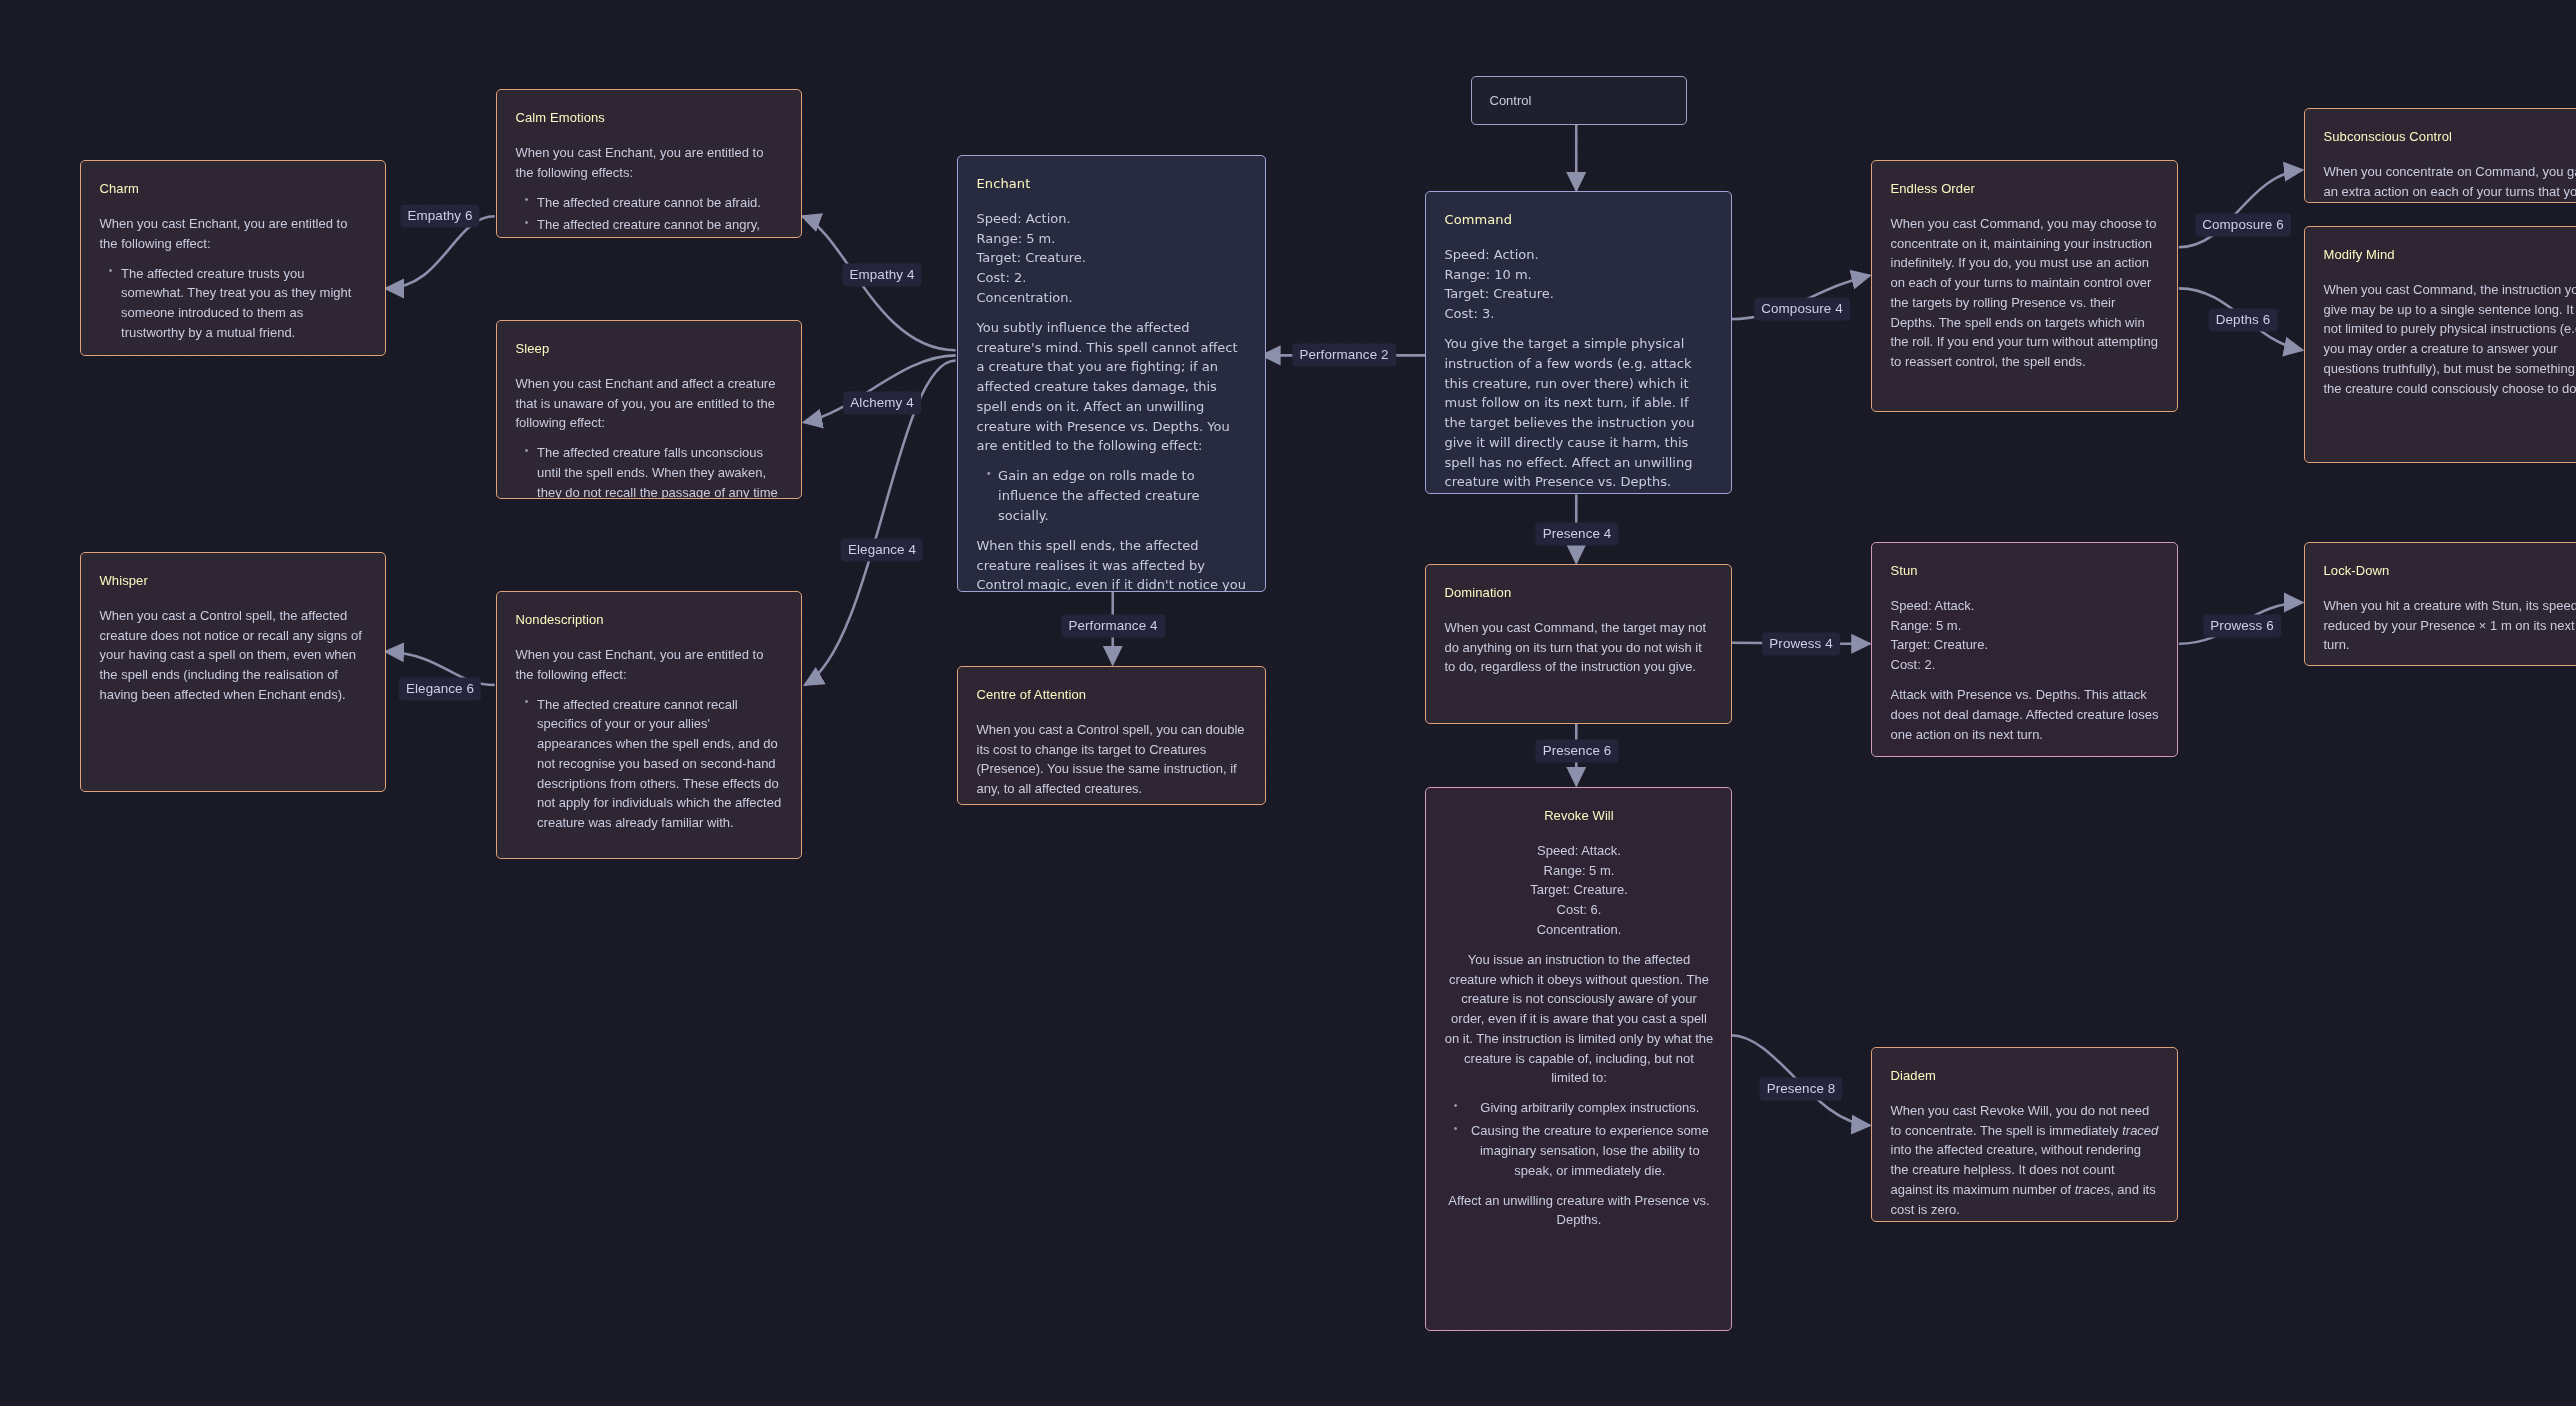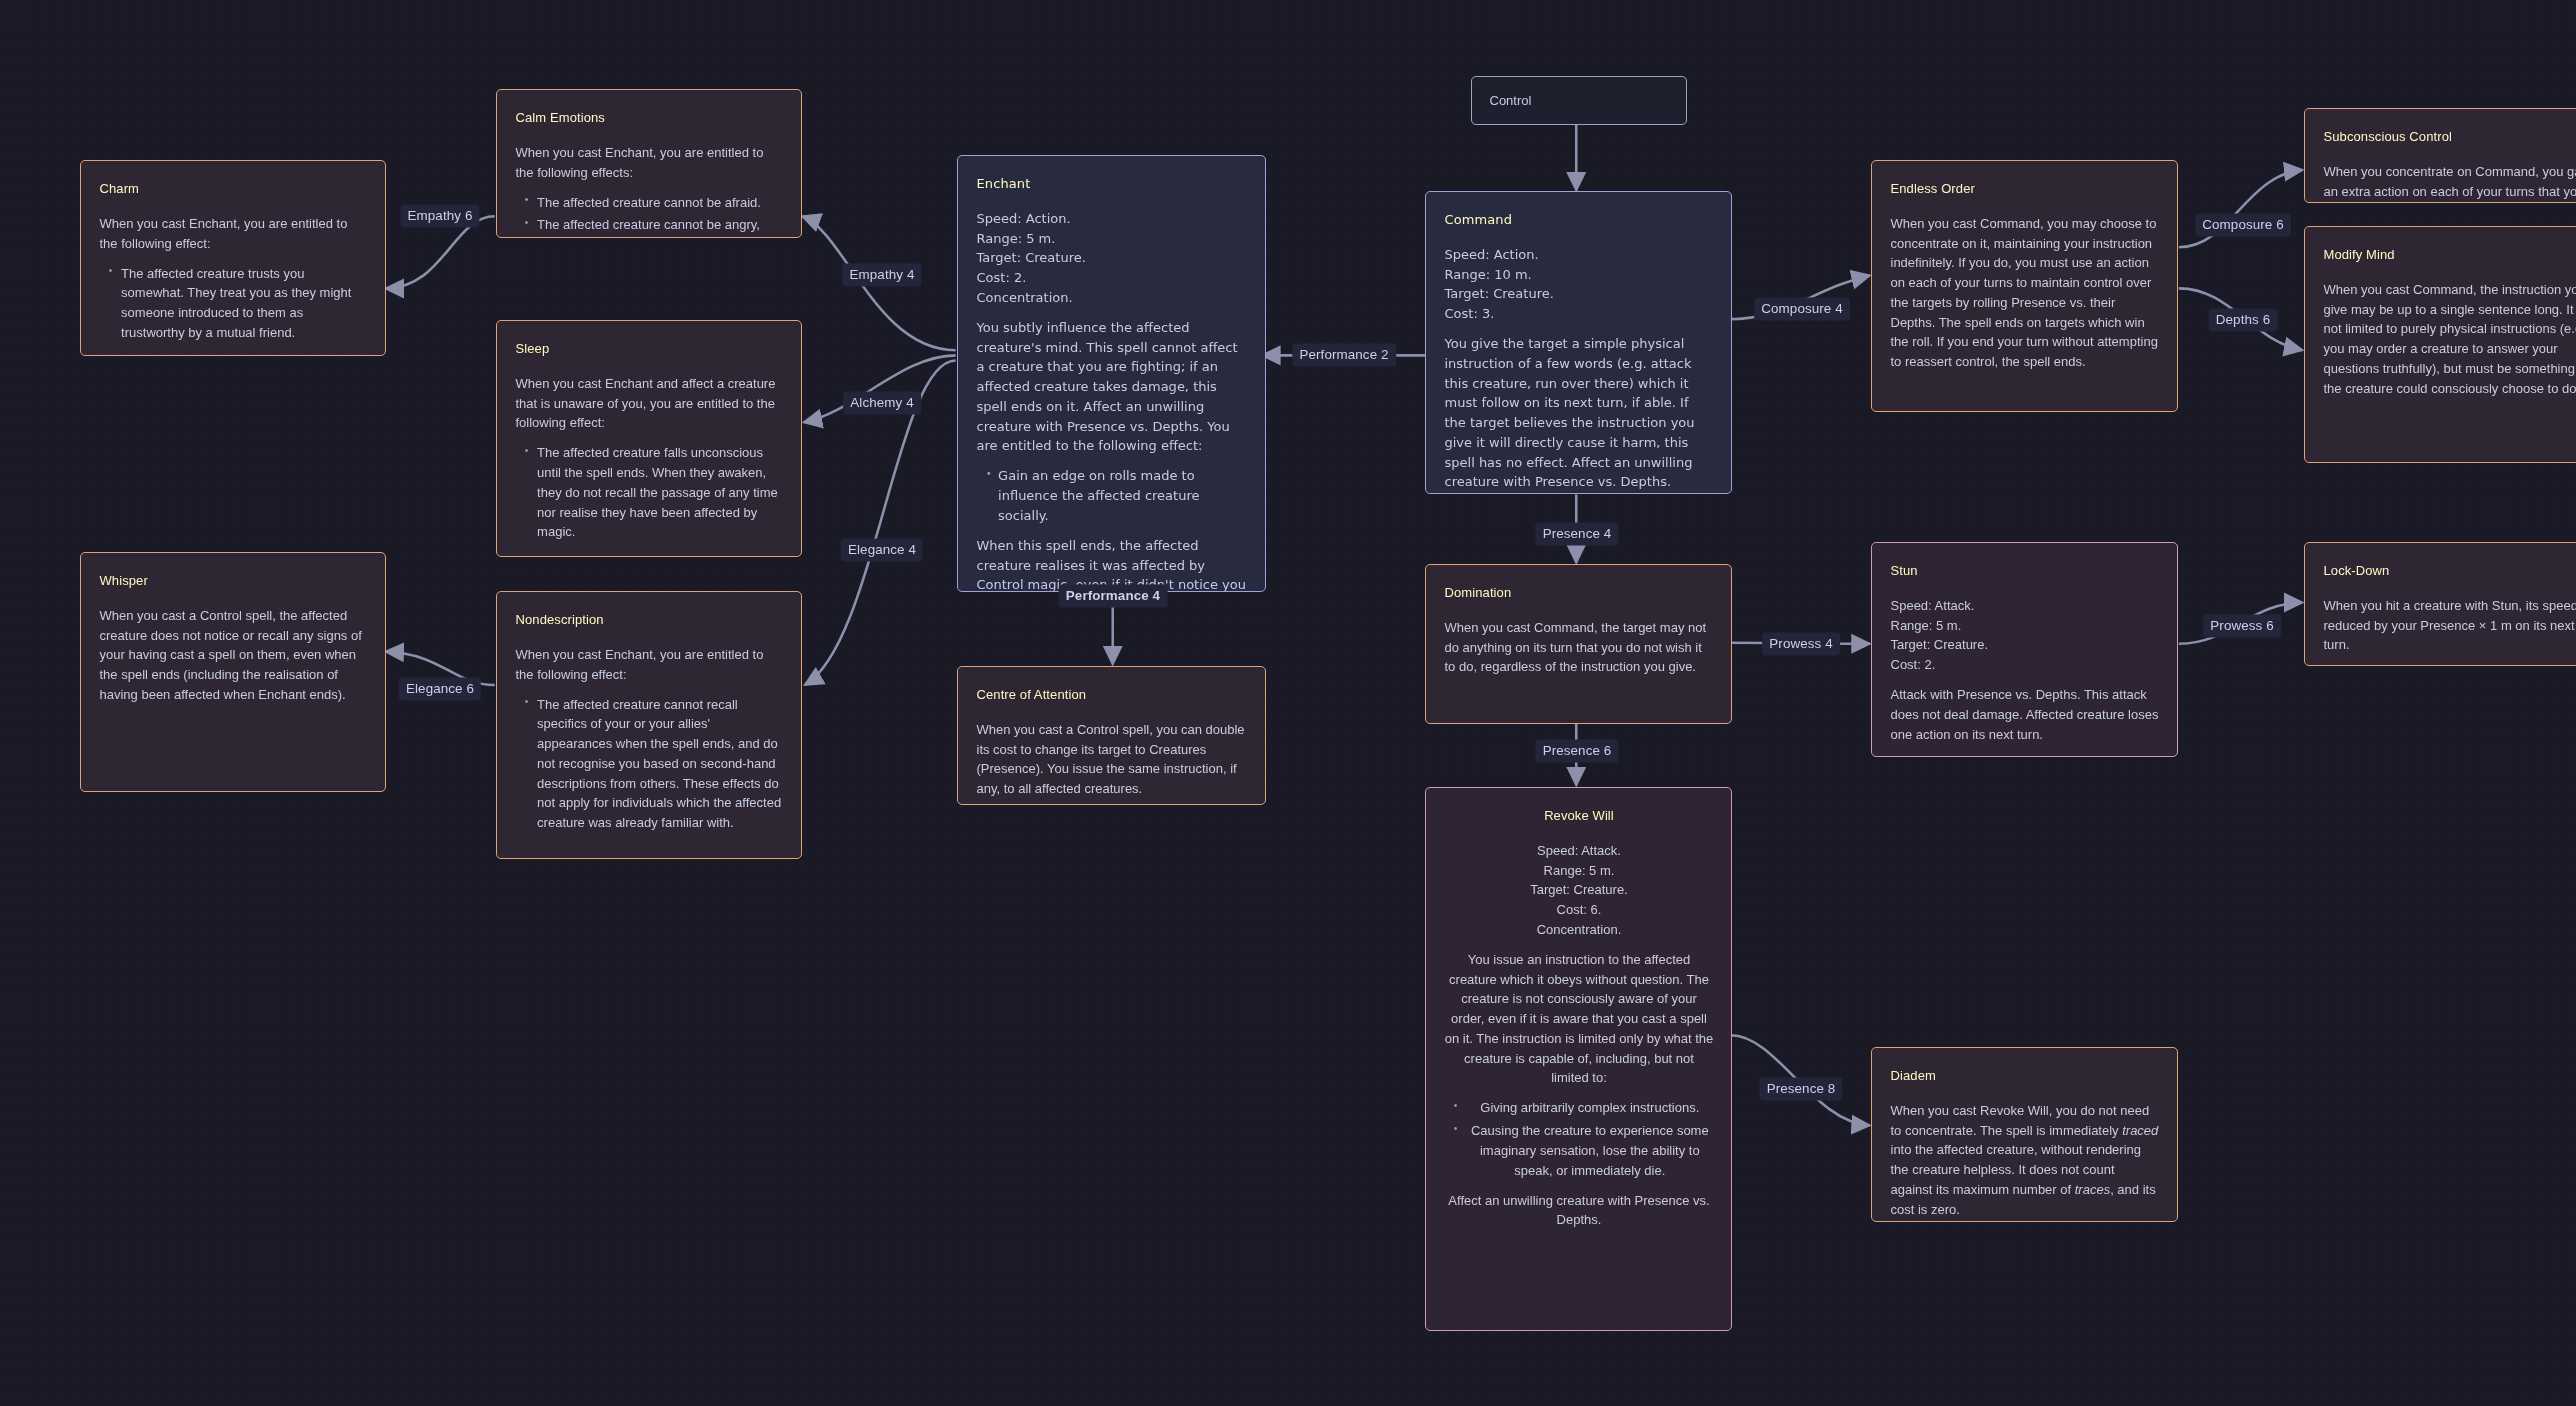--- a/index.html
+++ b/index.html
@@ -149,21 +149,21 @@
 
   <div class="node v-orange" style="left:496px; top:89px; width:306px; height:149px;">
       <div class="title">Calm Emotions</div>
       <p>When you cast Enchant, you are entitled to the following effects:</p>
       <ul>
         <li>The affected creature cannot be afraid.</li>
         <li>The affected creature cannot be angry, cannot become hostile to you or your allies, and cannot make attacks.</li>
       </ul>
     </div>
 
-  <div class="node v-orange" style="left:496px; top:320px; width:306px; height:237px;">
+  <div class="node v-orange" style="left:496px; top:320px; width:306px; height:179px;">
       <div class="title">Sleep</div>
       <p>When you cast Enchant and affect a creature that is unaware of you, you are entitled to the following effect:</p>
       <ul>
         <li>The affected creature falls unconscious until the spell ends. When they awaken, they do not recall the passage of any time nor realise they have been affected by magic.</li>
       </ul>
     </div>
 
   <div class="node v-orange" style="left:80px; top:552px; width:306px; height:240px;">
       <div class="title">Whisper</div>
       <p>When you cast a Control spell, the affected creature does not notice or recall any signs of your having cast a spell on them, even when the spell ends (including the realisation of having been affected when Enchant ends).</p>
@@ -244,21 +244,21 @@
       <div class="title">Diadem</div>
       <p>When you cast Revoke Will, you do not need to concentrate. The spell is immediately <em>traced</em> into the affected creature, without rendering the creature helpless. It does not count against its maximum number of <em>traces</em>, and its cost is zero.</p>
     </div>
 
   <div class="edge-label" style="left:440px;  top:216px;">Empathy 6</div>
   <div class="edge-label" style="left:882px; top:275px;">Empathy 4</div>
   <div class="edge-label" style="left:882px; top:403px;">Alchemy 4</div>
   <div class="edge-label" style="left:882px; top:550px;">Elegance 4</div>
   <div class="edge-label" style="left:440px;  top:689px;">Elegance 6</div>
   <div class="edge-label" style="left:1344px; top:355px;">Performance 2</div>
-  <div class="edge-label" style="left:1113px; top:596px;font-weight:bold;">Performance 4</div>
+  <div class="edge-label" style="left:1113px; top:626px;">Performance 4</div>
   <div class="edge-label" style="left:1802px; top:309px;">Composure 4</div>
   <div class="edge-label" style="left:2243px; top:225px;">Composure 6</div>
   <div class="edge-label" style="left:2243px; top:320px;">Depths 6</div>
   <div class="edge-label" style="left:1577px; top:534px;">Presence 4</div>
   <div class="edge-label" style="left:1801px; top:644px;">Prowess 4</div>
   <div class="edge-label" style="left:2242px; top:626px;">Prowess 6</div>
   <div class="edge-label" style="left:1577px; top:751px;">Presence 6</div>
   <div class="edge-label" style="left:1801px; top:1089px;">Presence 8</div>
 </div>
 

